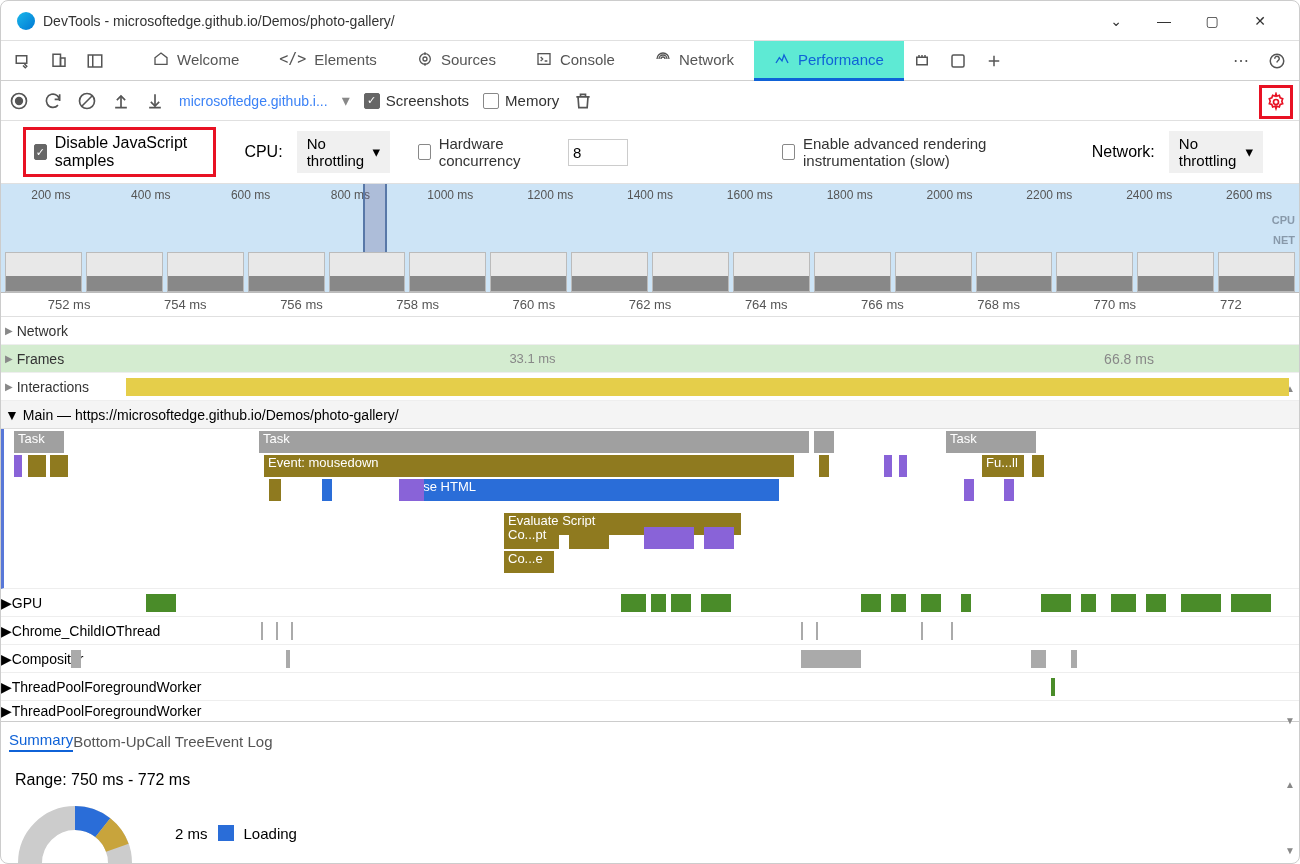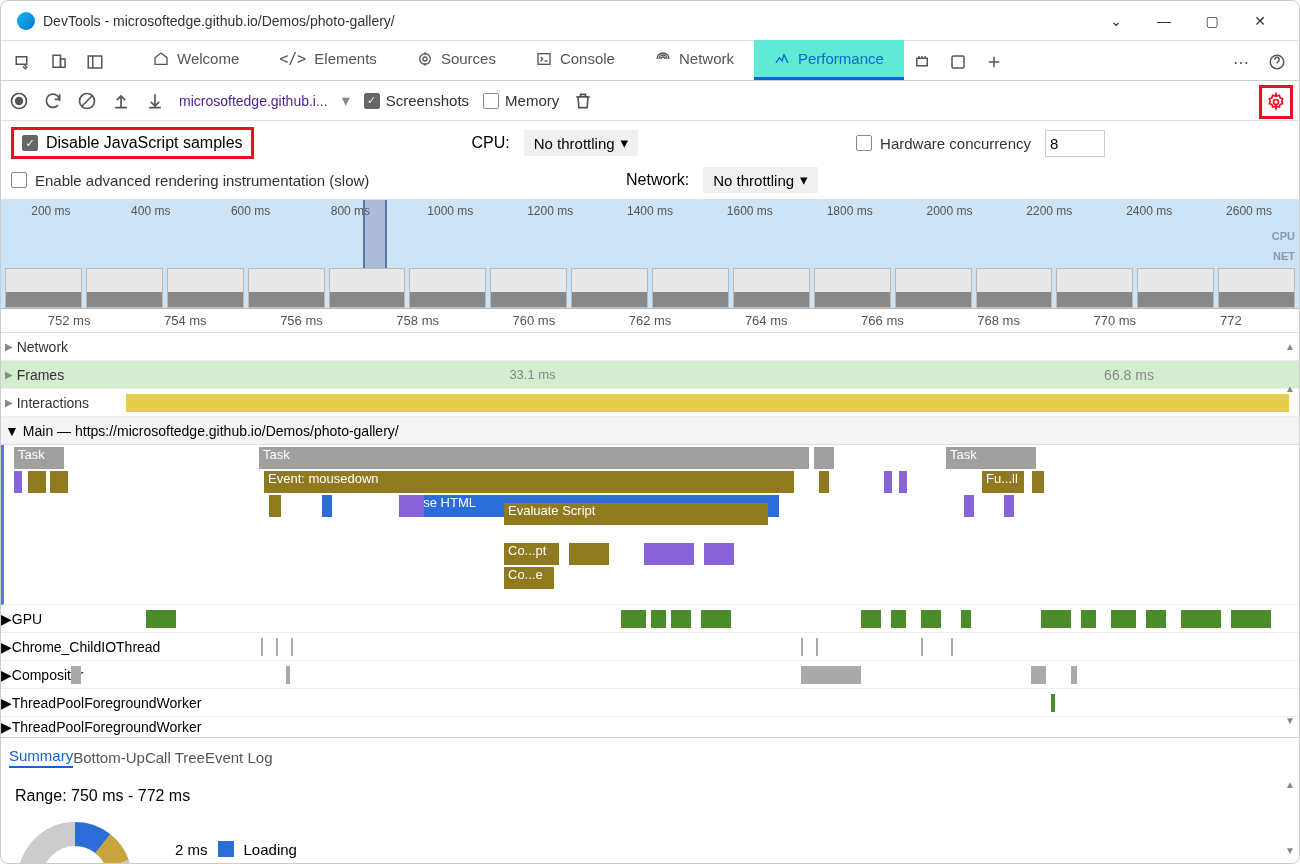--- a/index.html
+++ b/index.html
@@ -2,35 +2,35 @@
 <html><head>
 <meta charset="utf-8">
 <style>
 *{box-sizing:border-box;margin:0;padding:0;font-family:"Segoe UI",Arial,sans-serif}
 body{background:#fff;width:1300px;height:864px;overflow:hidden;border:1px solid #ccc;border-radius:8px;position:relative}
 .titlebar{height:40px;display:flex;align-items:center;padding:0 16px;border-bottom:1px solid #e0e0e0}
 .titlebar .favicon{width:18px;height:18px;background:linear-gradient(135deg,#1ab7ea,#0078d4);border-radius:50%;margin-right:8px}
 .titlebar .title{flex:1;font-size:14px;color:#333}
 .win-controls{display:flex;gap:2px}
 .win-btn{width:46px;height:32px;display:flex;align-items:center;justify-content:center;color:#333;font-size:14px}
-.tabbar{height:40px;display:flex;align-items:flex-end;border-bottom:1px solid #cfcfcf;padding:0 4px;gap:0}
+.tabbar{height:40px;display:flex;align-items:center;border-bottom:1px solid #cfcfcf;padding:0 4px;gap:0}
 .icon-btn{width:36px;height:36px;display:flex;align-items:center;justify-content:center;color:#555}
 .icon-btn svg{width:18px;height:18px}
 .tab{display:flex;align-items:center;gap:8px;padding:0 20px;height:40px;color:#555;font-size:15px;border-bottom:3px solid transparent}
 .tab.active{color:#0f62d7;border-bottom-color:#0f62d7;background:#5eead4}
 .toolbar{height:40px;display:flex;align-items:center;padding:0 8px;gap:14px;border-bottom:1px solid #e0e0e0}
 .toolbar .sm-icon{width:20px;height:20px;display:flex;align-items:center;justify-content:center;color:#555}
-.url{color:#4c1d95;font-size:14px}
+.url{color:#3b82f6;font-size:14px}
 .cb{width:16px;height:16px;border:1.5px solid #888;border-radius:2px;display:inline-flex;align-items:center;justify-content:center;background:#fff}
 .cb.checked{background:#666;border-color:#666;color:#fff}
 .cb.checked::after{content:"✓";font-size:11px;color:#fff}
 .toolbar label{font-size:15px;color:#333;display:flex;align-items:center;gap:6px}
 .settings-highlight{position:absolute;right:6px;top:84px;width:34px;height:34px;border:3px solid #e81123;display:flex;align-items:center;justify-content:center}
 .settings-highlight svg{width:20px;height:20px;color:#e81123}
-.opts{padding:6px 10px;display:flex;flex-direction:column;gap:8px;border-bottom:1px solid #e0e0e0}
+.opts{padding:6px 22px;display:flex;flex-direction:row;gap:8px;border-bottom:1px solid #e0e0e0}
 .opts-row{display:flex;align-items:center;gap:14px}
 .red-box{border:3px solid #e81123;padding:4px 8px;display:flex;align-items:center;gap:8px}
 .opts label{font-size:15px;color:#333;display:flex;align-items:center;gap:8px}
 .dropdown{display:flex;align-items:center;gap:6px;background:#f0f0f0;padding:4px 10px;font-size:15px}
 .num-input{width:60px;padding:4px;border:1px solid #ccc;font-size:15px;text-align:left}
 .overview{height:109px;background:#cde4f6;position:relative;border-bottom:1px solid #bbb}
 .overview .ticks{display:flex;height:20px;font-size:12px;color:#555;padding-top:4px}
 .overview .ticks span{flex:1;text-align:center}
 .overview .sel{position:absolute;top:0;left:362px;width:24px;height:100%;background:rgba(100,100,150,0.3);border-left:2px solid #5878a8;border-right:2px solid #5878a8}
 .overview .lbl{position:absolute;right:4px;font-size:11px;color:#8899aa;font-weight:bold}
@@ -330,21 +330,21 @@
 <div class="flame">
   <div class="fr gray" style="left:10px;top:2px;width:50px">Task</div>
   <div class="fr purple" style="left:10px;top:26px;width:8px"></div>
   <div class="fr olive" style="left:24px;top:26px;width:18px"></div>
   <div class="fr olive" style="left:46px;top:26px;width:18px"></div>
 
   <div class="fr gray" style="left:255px;top:2px;width:550px">Task</div>
   <div class="fr olive" style="left:260px;top:26px;width:530px">Event: mousedown</div>
   <div class="fr blue" style="left:395px;top:50px;width:380px">Parse HTML</div>
   <div class="fr purple" style="left:395px;top:50px;width:25px"></div>
-  <div class="fr olive" style="left:500px;top:58px;width:264px">Evaluate Script</div>
+  <div class="fr olive" style="left:500px;top:84px;width:237px">Evaluate Script</div>
   <div class="fr olive" style="left:500px;top:98px;width:55px">Co...pt</div>
   <div class="fr olive" style="left:500px;top:122px;width:50px">Co...e</div>
   <div class="fr purple" style="left:640px;top:98px;width:50px"></div>
   <div class="fr olive" style="left:565px;top:98px;width:40px"></div>
   <div class="fr purple" style="left:700px;top:98px;width:30px"></div>
 
   <div class="fr gray" style="left:810px;top:2px;width:20px"></div>
   <div class="fr olive" style="left:815px;top:26px;width:10px"></div>
   <div class="fr purple" style="left:880px;top:26px;width:6px"></div>
   <div class="fr purple" style="left:895px;top:26px;width:6px"></div>

